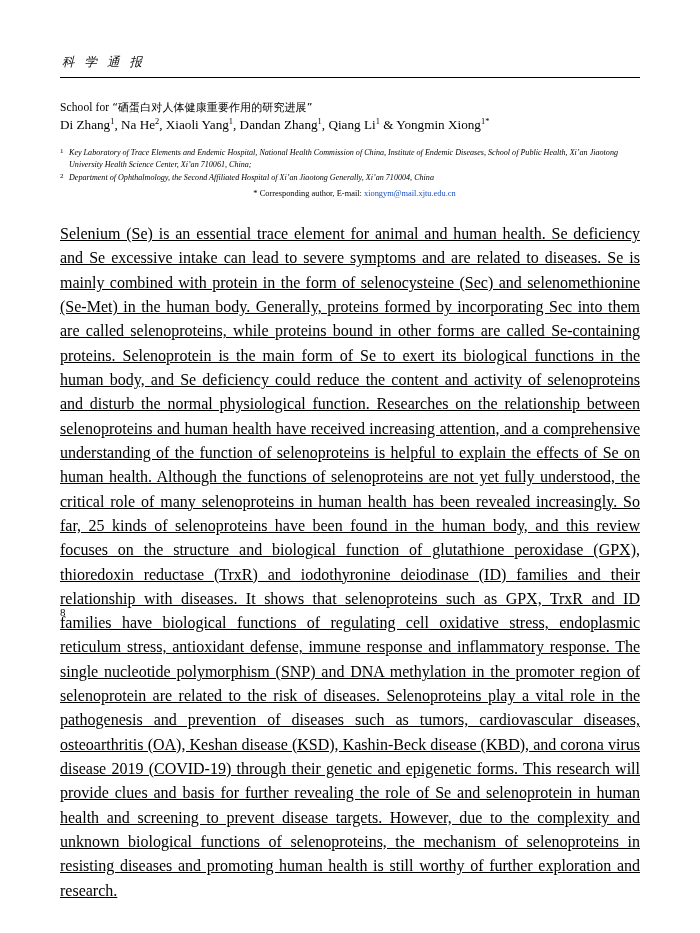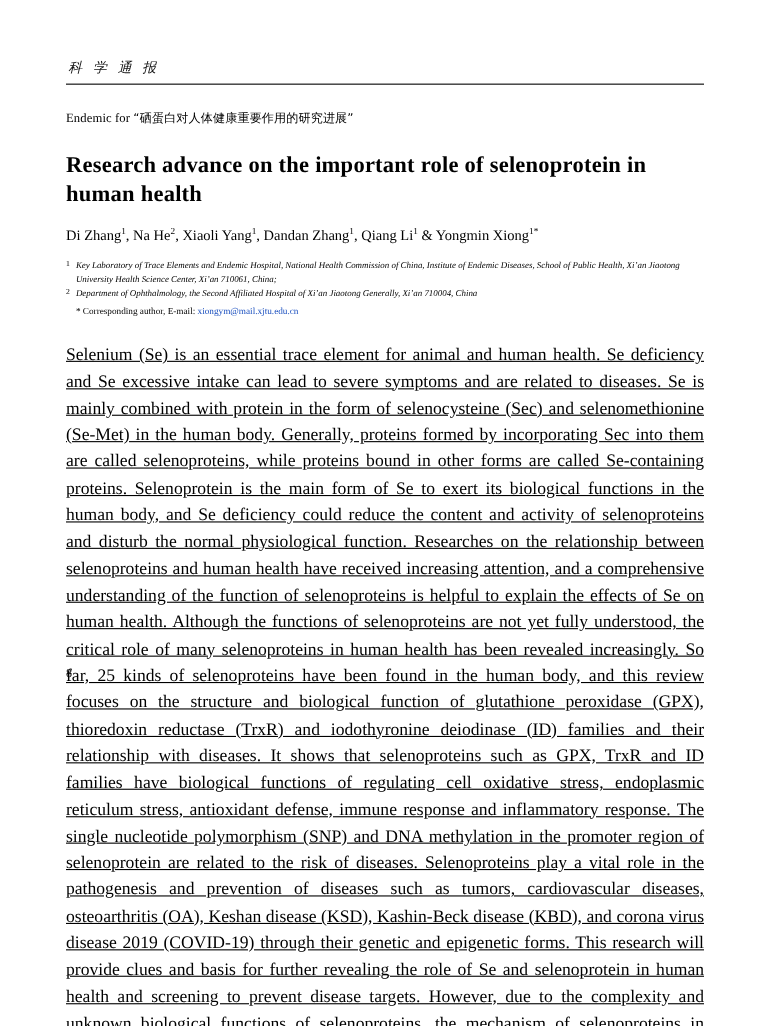--- a/index.html
+++ b/index.html
@@ -86,20 +86,21 @@
     top: -1px;
     font-size: 7px;
     font-style: normal;
     vertical-align: super;
   }
   .corr {
     margin-top: 3px;
     font-size: 8.4px;
     font-style: normal;
     padding-left: 9px;
+    text-align: center;
   }
   .corr a {
     color: #1a4fbf;
     text-decoration: none;
   }
   
   .abstract {
     margin-top: 22px;
     font-size: 16px;
     line-height: 1.52;
@@ -135,24 +136,23 @@
 <body>
 
 <div class="page">
 
   <div class="masthead">
     <span class="journal-logo">科 学 通 报</span>
     <hr class="masthead-rule">
   </div>
 
   <div class="summary-line">
-    <span>Endemic for </span><span class="cn">“硒蛋白对人体健康重要作用的研究进展”</span>
+    <span>School for </span><span class="cn">“硒蛋白对人体健康重要作用的研究进展”</span>
   </div>
 
-  <h1 class="title">Research advance on the important role of selenoprotein in human health</h1>
 
   <div class="authors">Di Zhang<sup>1</sup>, Na He<sup>2</sup>, Xiaoli Yang<sup>1</sup>, Dandan Zhang<sup>1</sup>, Qiang Li<sup>1</sup> &amp; Yongmin Xiong<sup>1*</sup></div>
 
   <div class="affils">
     <div class="affil">
       <span class="marker">1</span>
       <span>Key Laboratory of Trace Elements and Endemic Hospital, National Health Commission of China, Institute of Endemic Diseases, School of Public Health, Xi’an Jiaotong University Health Science Center, Xi’an 710061, China;</span>
     </div>
     <div class="affil">
       <span class="marker">2</span>

